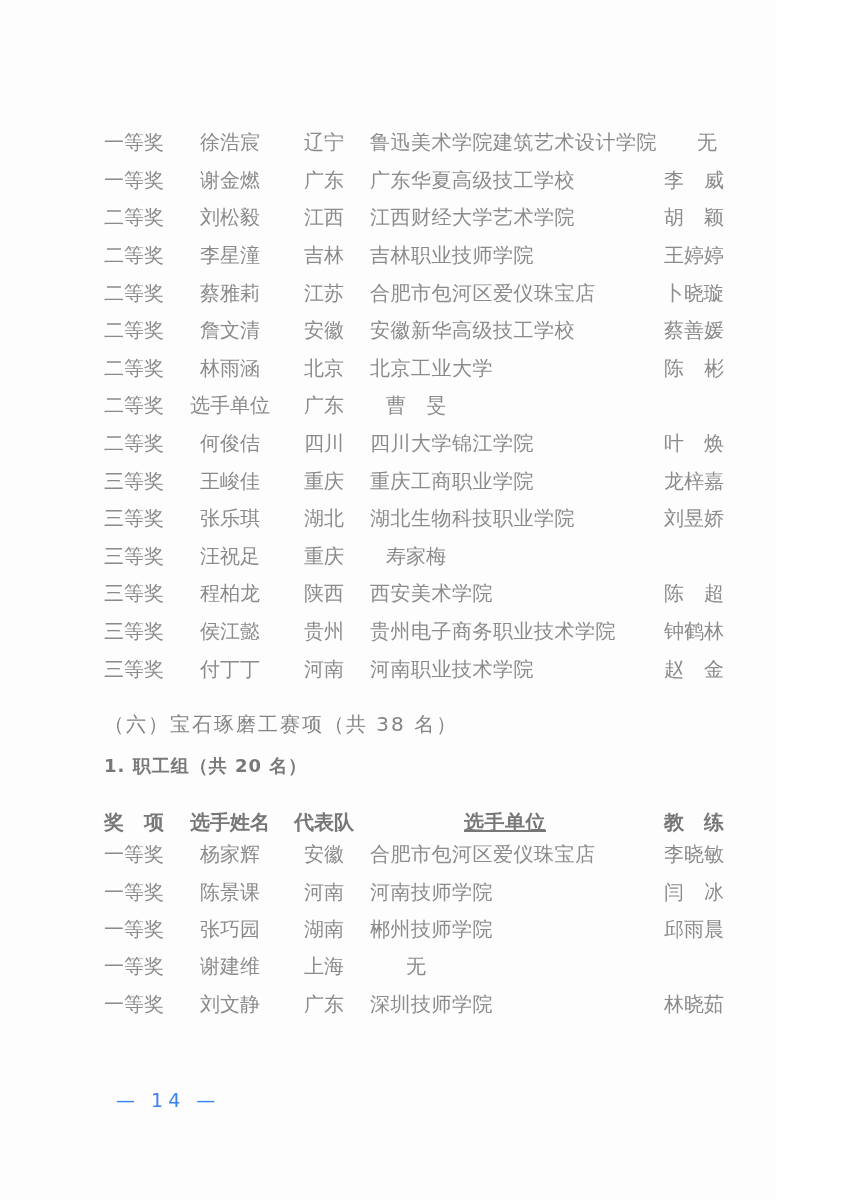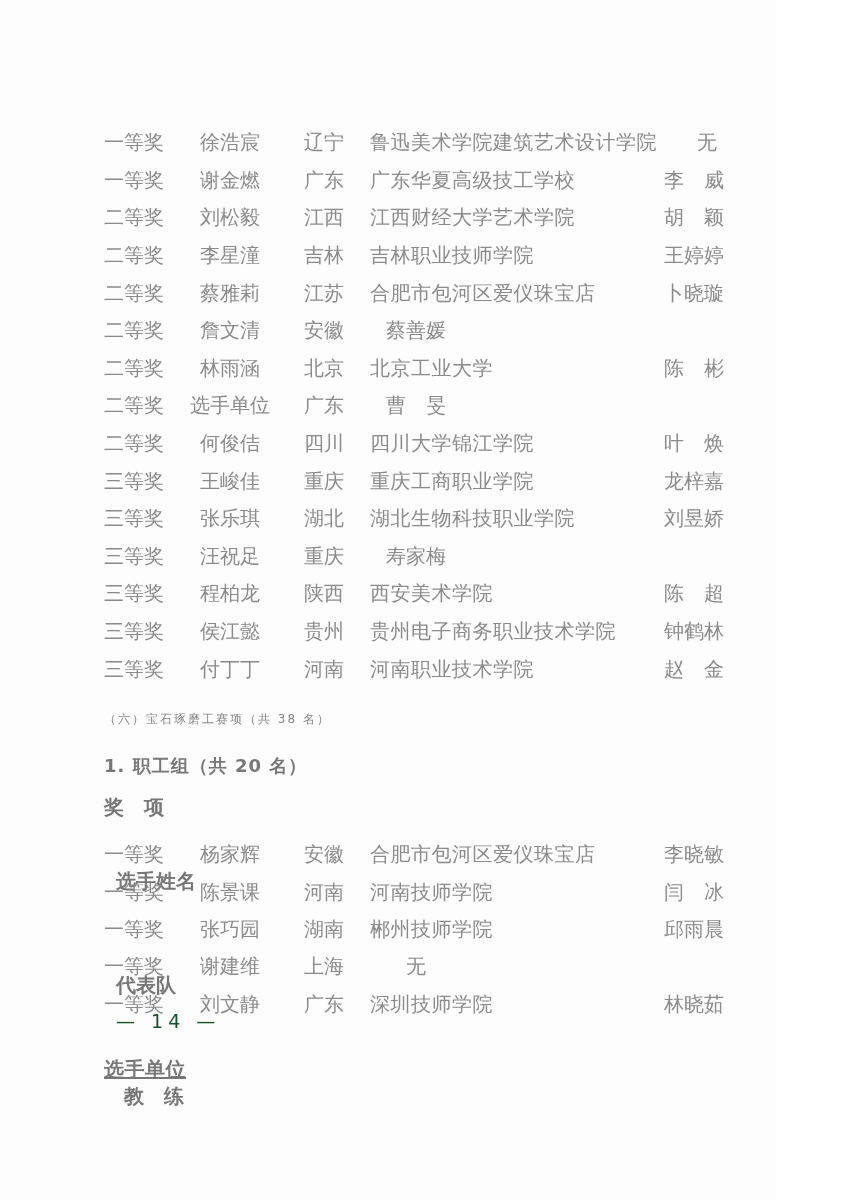--- a/index.html
+++ b/index.html
@@ -33,21 +33,21 @@
   .c-award { width: 74px; flex: 0 0 74px; }
   .c-name  { width: 104px; flex: 0 0 104px; text-align: center; }
   .c-team  { width: 84px; flex: 0 0 84px; text-align: center; }
   .c-unit  { flex: 1 1 auto; padding-left: 4px; letter-spacing: 0.5px; }
   .c-coach { width: 100px; flex: 0 0 100px; text-align: center; }
 
   .section-heading {
     position: absolute;
     top: 711px;
     left: 104px;
-    font-size: 12px;
+    font-size: 20px;
     color: #858585;
     letter-spacing: 2px;
     white-space: nowrap;
   }
   .subsection-heading {
     position: absolute;
     top: 754px;
     left: 104px;
     font-size: 18px;
     font-weight: bold;
@@ -56,36 +56,35 @@
     white-space: nowrap;
   }
   .bottom-table {
     position: absolute;
     top: 794px;
     left: 104px;
     width: 640px;
   }
   .header-row {
     display: flex;
-    align-items: flex-start;
+    align-items: flex-end;
     height: 42px;
     font-weight: bold;
     color: #777777;
     white-space: nowrap;
-    flex-direction: column;
   }
   .header-row .c-unit { text-align: center; padding-left: 0; text-decoration: underline; }
   .bottom-table .row { height: 37.4px; }
 
   .page-footer {
     position: absolute;
-    top: 1010px;
+    top: 1089px;
     left: 116px;
     font-size: 19px;
-    color: #14532d;
+    color: #3b82f6;
     letter-spacing: 5px;
     white-space: nowrap;
   }
 </style>
 </head>
 <body>
 
 <div class="page">
 
   <div class="cont-rows">
@@ -127,20 +126,21 @@
         <span class="c-name">蔡雅莉</span>
         <span class="c-team">江苏</span>
         <span class="c-unit">合肥市包河区爱仪珠宝店</span>
         <span class="c-coach">卜晓璇</span>
       </div>
 
       <div class="row">
         <span class="c-award">二等奖</span>
         <span class="c-name">詹文清</span>
         <span class="c-team">安徽</span>
+        <span class="c-unit">安徽新华高级技工学校</span>
         <span class="c-coach">蔡善媛</span>
       </div>
 
       <div class="row">
         <span class="c-award">二等奖</span>
         <span class="c-name">林雨涵</span>
         <span class="c-team">北京</span>
         <span class="c-unit">北京工业大学</span>
         <span class="c-coach">陈　彬</span>
       </div>

